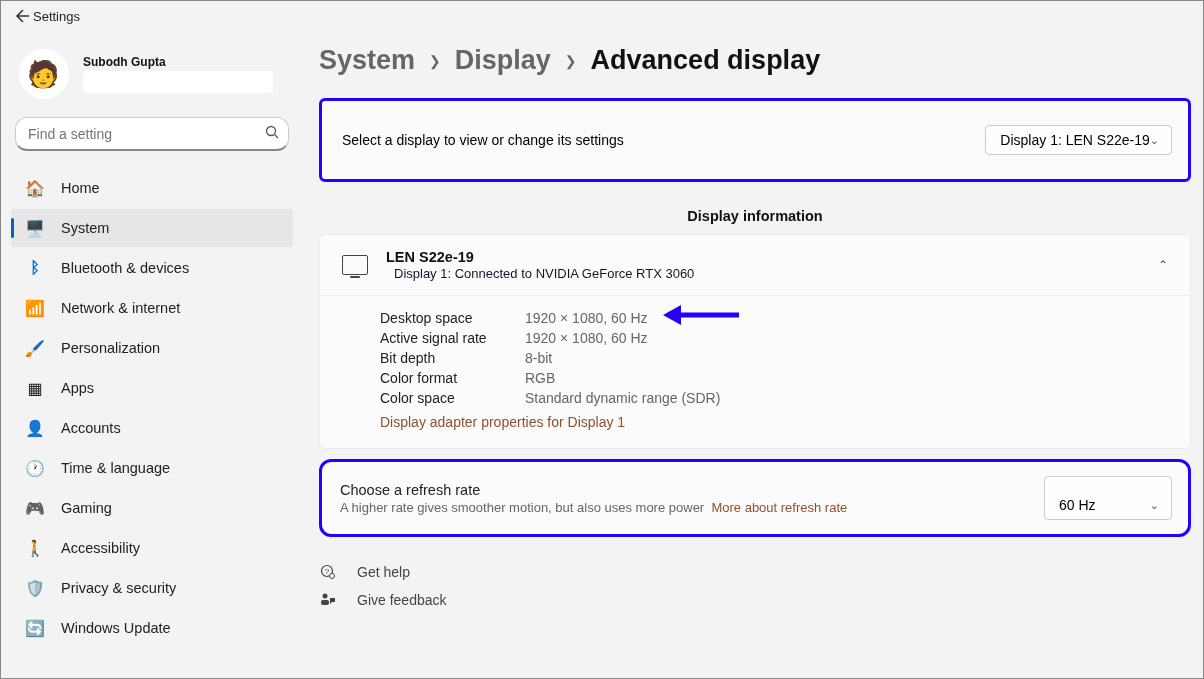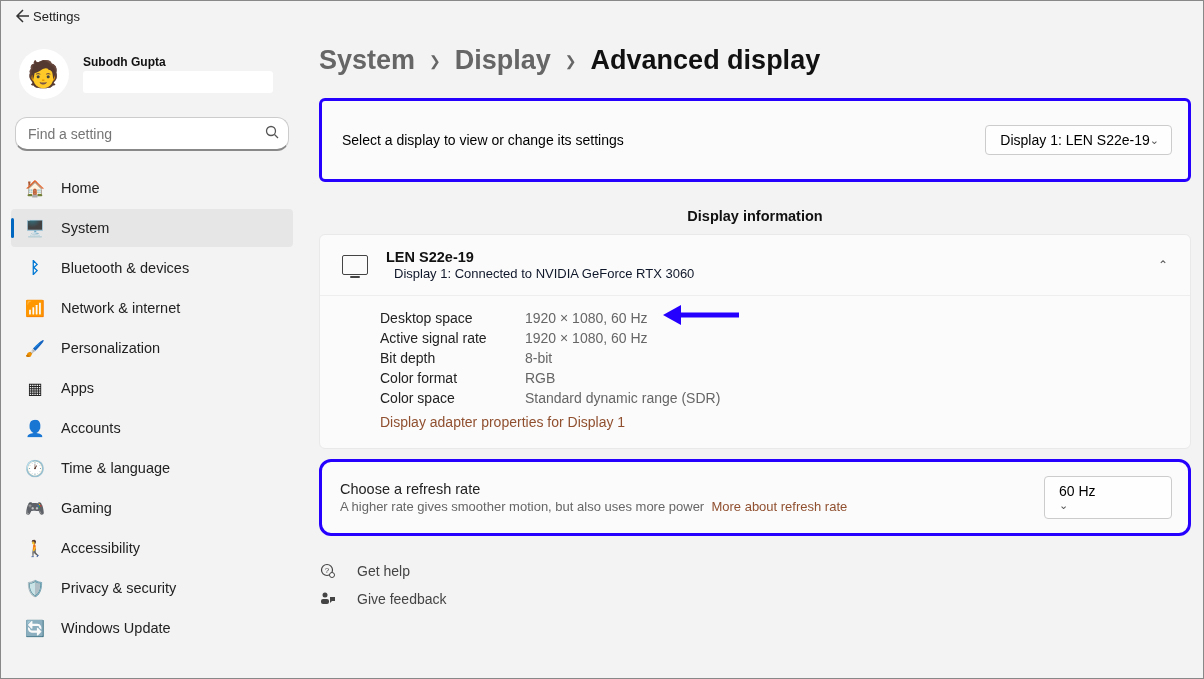--- a/index.html
+++ b/index.html
@@ -42,21 +42,21 @@
 .info-body { padding: 14px 22px 18px 60px; }
 .info-row { display: flex; gap: 0; margin-bottom: 4px; font-size: 14px; }
 .info-label { width: 145px; color: #222; }
 .info-value { color: #666; }
 .info-link { color: #905030; font-size: 14px; margin-top: 8px; cursor: pointer; }
 .refresh-card { border: 3px solid #2600ff; border-radius: 12px; background: #fbfbfb; padding: 14px 16px 14px 18px; display: flex; align-items: center; justify-content: space-between; margin-bottom: 26px; }
 .refresh-left { flex: 1; }
 .refresh-title { font-size: 14.5px; color: #222; }
 .refresh-sub { font-size: 13px; color: #666; margin-top: 2px; }
 .refresh-link { color: #905030; cursor: pointer; }
-.small-dropdown { display: flex; align-items: flex-start; justify-content: space-between; border: 1px solid #ccc; border-radius: 4px; background: #fefefe; padding: 6px 12px 6px 14px; font-size: 14px; cursor: pointer; width: 128px; flex-direction: column; }
+.small-dropdown { display: flex; align-items: center; justify-content: space-between; border: 1px solid #ccc; border-radius: 4px; background: #fefefe; padding: 20px 12px 6px 14px; font-size: 14px; cursor: pointer; width: 128px; }
 .footer-links { display: flex; flex-direction: column; gap: 10px; }
 .footer-link { display: flex; align-items: center; gap: 20px; font-size: 14px; color: #444; cursor: pointer; }
 .footer-icon { width: 18px; height: 18px; display: flex; align-items: center; justify-content: center; }
 .annot-arrow { position: absolute; left: 662px; top: 301px; z-index: 10; }
 </style>
 </head>
 <body>
 
 <svg class="annot-arrow" width="78" height="26" viewBox="0 0 78 26">
   <line x1="76" y1="13" x2="14" y2="13" stroke="#2600ff" stroke-width="5"></line>

